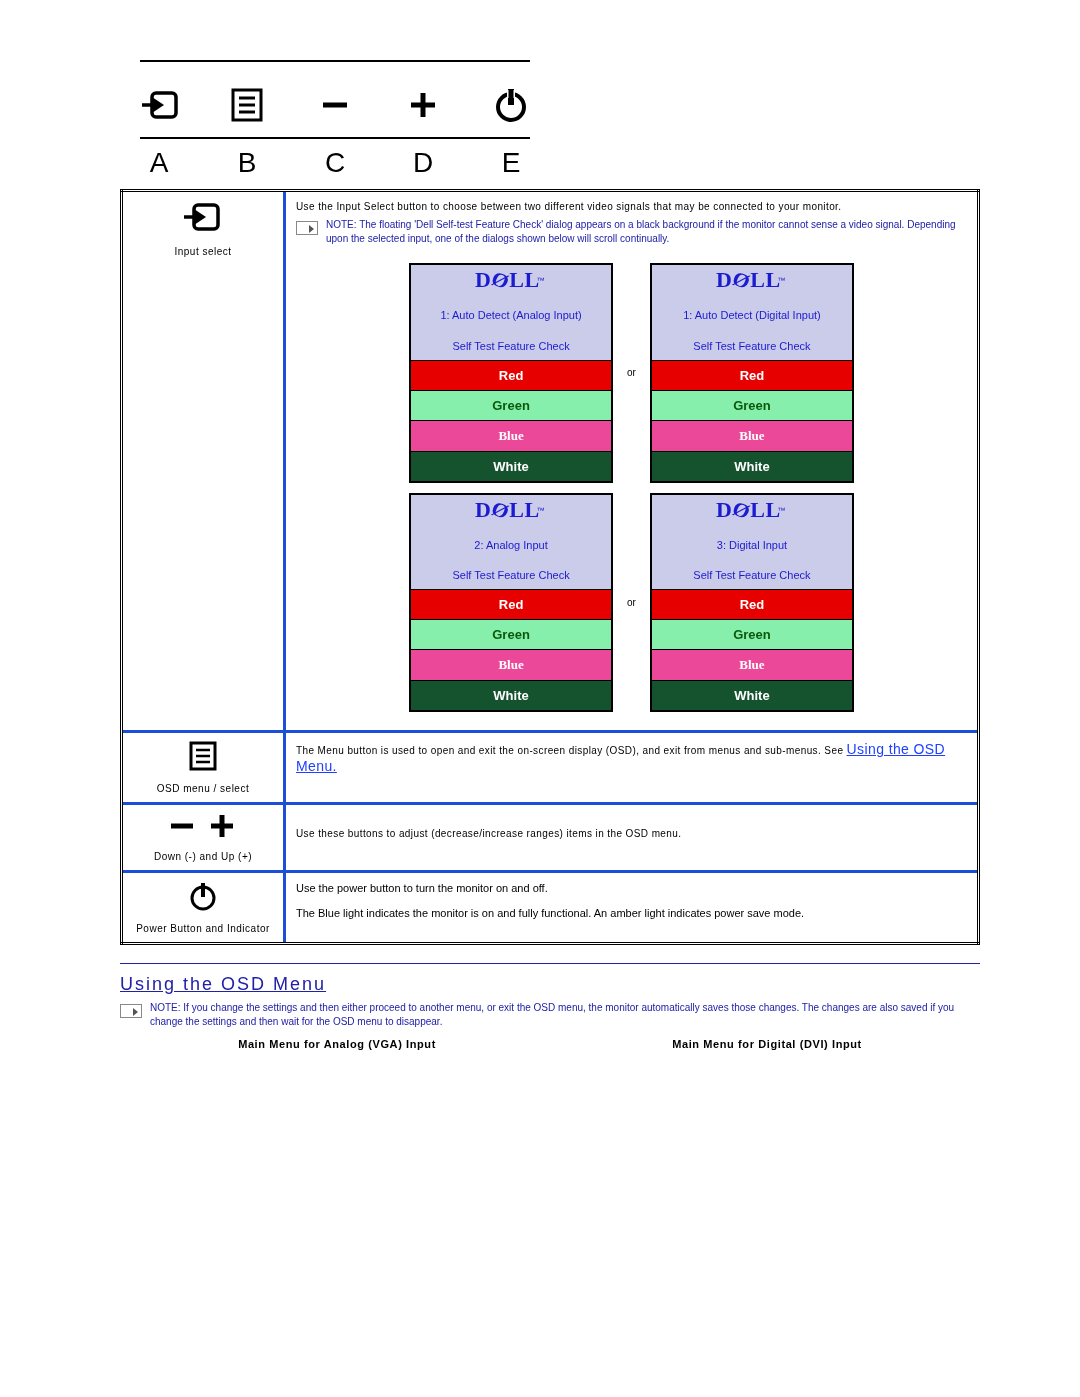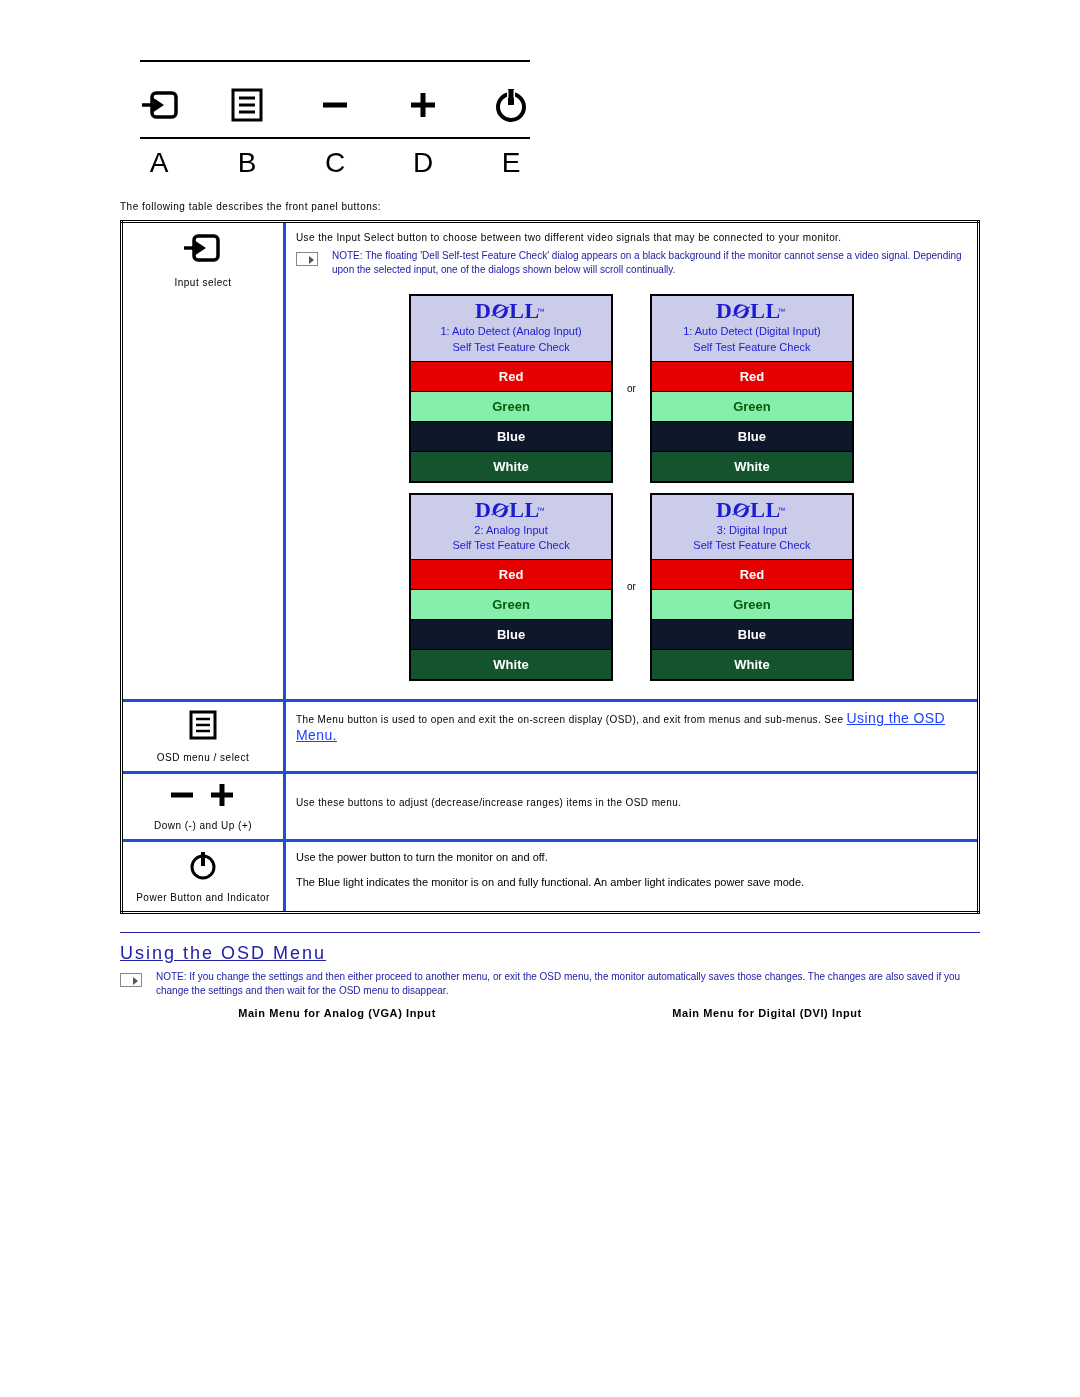--- a/index.html
+++ b/index.html
@@ -45,21 +45,21 @@
     width: 100%;
   }
   table.outer > tbody > tr > td {
     border: 3px solid #1d4ed8;
     padding: 8px 10px;
     vertical-align: top;
     font-size: 10px;
   }
   td.left-cell { width: 140px; text-align: center; vertical-align: middle; font-size: 10px; letter-spacing: 0.5px; }
   .left-icon { margin-bottom: 10px; }
-  .note-row { display: flex; gap: 14px; align-items: flex-start; margin-top: 4px; }
+  .note-row { display: flex; gap: 8px; align-items: flex-start; margin-top: 4px; }
   .note-icon {
     width: 20px; height: 12px; background: #fff; border: 1px solid #888;
     position: relative; margin-top: 3px; flex-shrink: 0;
   }
   .note-icon::after {
     content: ""; position: absolute; right: 3px; top: 3px;
     border-left: 5px solid #555; border-top: 4px solid transparent; border-bottom: 4px solid transparent;
   }
   .note-text { color: #2020a8; font-size: 10px; line-height: 1.35; }
   .desc-text { font-size: 10px; letter-spacing: 0.4px; line-height: 1.4; }
@@ -71,25 +71,25 @@
   .stbox {
     width: 200px; border: 2px solid #000; background: #fff; font-family: Arial, sans-serif;
     margin: 4px 0;
   }
   .stbox .hdr { background: #cbcbea; text-align: center; padding: 4px 0 6px 0; }
   .dell-logo {
     font-family: "Times New Roman", serif; font-weight: bold; font-size: 20px; color: #1b1bd0;
     letter-spacing: 0.5px; display: inline-block; transform: scaleX(1.1);
   }
   .dell-tm { font-size: 8px; vertical-align: super; color: #1b1bd0; }
-  .hdr-line { color: #1b1bd0; font-size: 11px; line-height: 1.25; margin-top: 2px; }
+  .hdr-line { color: #1b1bd0; font-size: 11px; line-height: 1.25; margin-top: 17px; }
   .bar { color: #fff; font-size: 13px; font-weight: bold; text-align: center; padding: 7px 16px; border-top: 1px solid #000; }
   .bar.red   { background: #e60000; }
   .bar.green { background: #86efac; color: #0a5a0a; }
-  .bar.blue  { background: #0f172a; }
+  .bar.blue  { background: #ec4899; font-family: Liberation Serif, serif; }
   .bar.white { background: #14532d; }
   hr.sep {
     border: none; border-top: 1px solid #2020a8; margin: 18px 0 10px 0;
   }
   h2.osd-heading {
     color: #2020a8; font-family: Verdana, Arial, sans-serif; font-size: 18px;
     letter-spacing: 2px; margin: 4px 0 6px 0; font-weight: normal; text-decoration: underline;
   }
   ol.steps { margin: 10px 0 0 20px; padding: 0; }
   ol.steps li { font-size: 10px; letter-spacing: 0.5px; margin-bottom: 10px; }
@@ -140,21 +140,20 @@
     </div>
     <div class="fp-labels-row">
       <span>A</span>
       <span>B</span>
       <span>C</span>
       <span>D</span>
       <span>E</span>
     </div>
   </div>
 
-  <p class="intro">The following table describes the front panel buttons:</p>
 
   <table class="outer">
     <tbody>
 
       <tr>
         <td class="left-cell">
           <div class="left-icon">
             <svg width="42" height="34" viewBox="0 0 42 34">
               <rect x="12" y="5" width="24" height="24" rx="4" fill="none" stroke="#000" stroke-width="3.5"></rect>
               <path d="M24 17 L12 9 L12 25 Z" fill="#000"></path>

